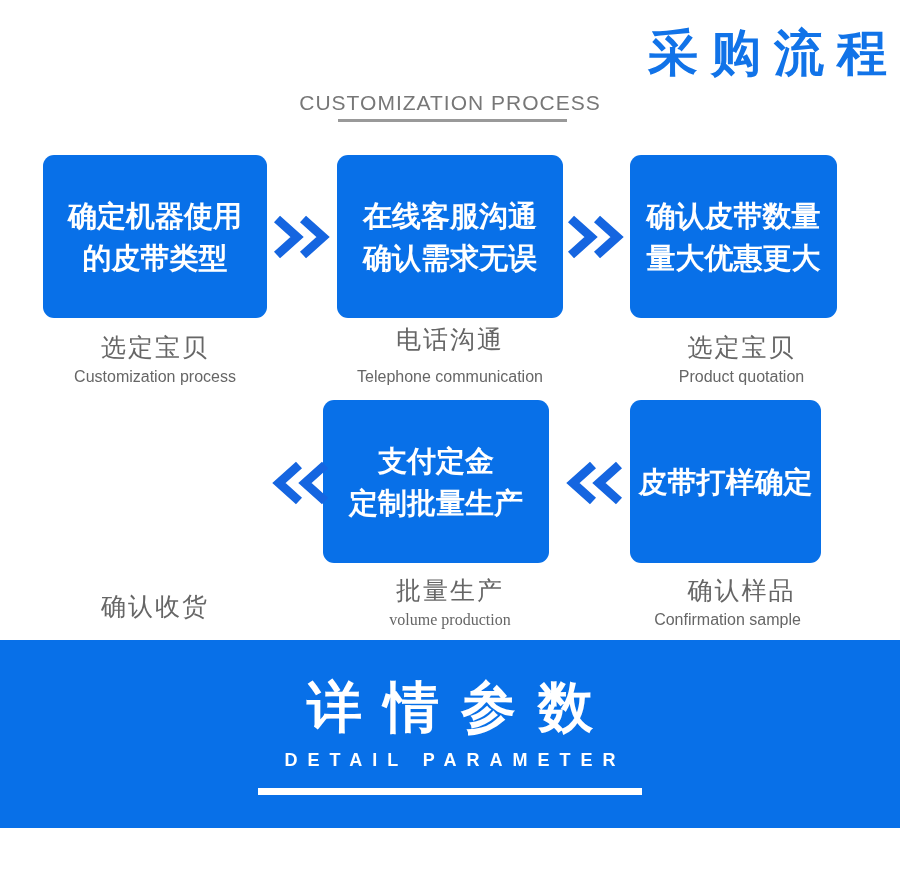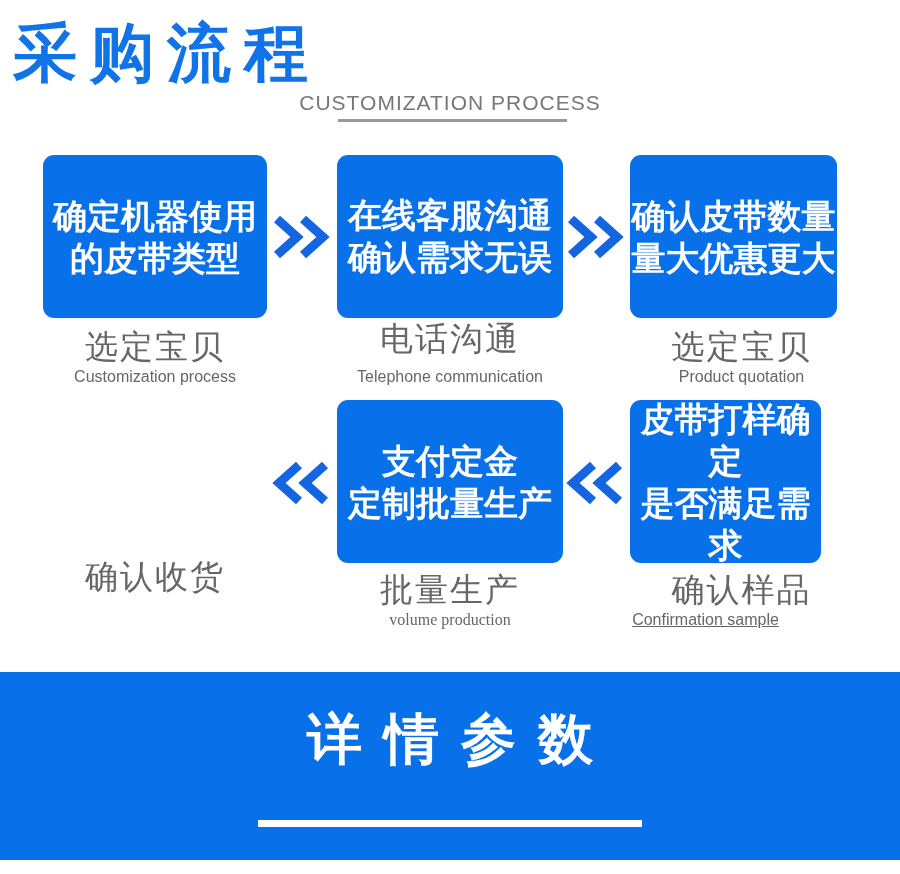--- a/index.html
+++ b/index.html
@@ -9,80 +9,80 @@
     --gray-text:#666666;
     --subtitle-gray:#777777;
     --underline-gray:#999999;
   }
   *{margin:0;padding:0;box-sizing:border-box;}
   body{background:#ffffff;font-family:"Liberation Sans", sans-serif;}
   .page{position:relative;width:900px;height:874px;background:#ffffff;overflow:hidden;margin:0 auto;}
 
   
   .main-title{
-    position:absolute;top:22px;left:0;width:100%;text-align:left;
-    font-size:64px;line-height:62px;font-weight:bold;color:var(--title-blue,#1173e8);
+    position:absolute;top:22px;left:0;width:100%;text-align:right;
+    font-size:50px;line-height:62px;font-weight:bold;color:var(--title-blue,#1173e8);
     letter-spacing:13px;text-indent:13px;
   }
   .sub-title{
     position:absolute;top:91px;left:0;width:100%;text-align:center;
     font-size:21px;line-height:24px;color:var(--subtitle-gray,#777);letter-spacing:1px;
   }
   .sub-line{
     position:absolute;top:119px;left:338px;width:229px;height:3px;
     background:var(--underline-gray,#999);
   }
 
   
   .box{
     position:absolute;height:163px;border-radius:11px;
     background:var(--primary-blue,#0870e8);color:#ffffff;
     display:flex;flex-direction:column;justify-content:center;align-items:center;
-    font-size:34px;line-height:42px;font-weight:600;text-align:center;
+    font-size:29px;line-height:42px;font-weight:600;text-align:center;
   }
   .b1{left:43px;top:155px;width:224px;}
   .b2{left:337px;top:155px;width:226px;font-family:Liberation Serif, serif;}
   .b3{left:630px;top:155px;width:207px;}
   .b4{left:43px;top:400px;width:224px;}
-  .b5{left:337px;top:400px;width:226px;}
+  .b5{left:323px;top:400px;width:226px;}
   .b6{left:630px;top:400px;width:191px;}
 
   
   .arrow{position:absolute;width:58px;height:46px;}
   .a1{left:272px;top:214px;}
   .a2{left:566px;top:214px;}
   .a3{left:272px;top:460px;}
   .a4{left:566px;top:460px;}
   .arrow svg{display:block;width:100%;height:100%;}
 
   
   .label-cn{
     position:absolute;text-align:center;color:var(--gray-text,#666);
-    font-size:33px;line-height:38px;letter-spacing:2px;
+    font-size:25px;line-height:38px;letter-spacing:2px;
   }
   .label-en{
     position:absolute;text-align:center;color:var(--gray-text,#666);
     font-size:16px;line-height:19px;
   }
   .lc1{left:43px;top:328px;width:224px;}
   .lc2{left:337px;top:320px;width:226px;}
   .lc3{left:630px;top:328px;width:223px;}
   .le1{left:43px;top:367px;width:224px;}
   .le2{left:337px;top:367px;width:226px;}
   .le3{left:630px;top:367px;width:223px;}
-  .lc4{left:43px;top:558px;width:224px;}
+  .lc4{left:43px;top:587px;width:224px;}
   .lc5{left:337px;top:571px;width:226px;}
   .lc6{left:630px;top:571px;width:223px;}
   .le4{left:43px;top:610px;width:224px;}
   .le5{left:337px;top:610px;width:226px;font-family:Liberation Serif, serif;}
-  .le6{left:594px;top:610px;width:223px;text-decoration:underline;}
+  .le6{left:616px;top:610px;width:223px;}
 
   
   .banner{
-    position:absolute;left:0;top:672px;width:900px;height:188px;
+    position:absolute;left:0;top:640px;width:900px;height:188px;
     background:var(--primary-blue,#0870e8);
   }
   .banner-title{
     position:absolute;top:38px;left:0;width:100%;text-align:center;color:#ffffff;
     font-size:55px;line-height:58px;font-weight:bold;letter-spacing:22px;text-indent:22px;
   }
   .banner-sub{
     position:absolute;top:110px;left:0;width:100%;text-align:center;color:#ffffff;
     font-size:18px;line-height:20px;font-weight:bold;letter-spacing:10px;text-indent:10px;
   }
@@ -135,21 +135,20 @@
   <div class="label-en le1">Customization process</div>
   <div class="label-en le2">Telephone communication</div>
   <div class="label-en le3">Product quotation</div>
 
   <div class="box b5">
     <span>支付定金</span>
     <span>定制批量生产</span>
   </div>
   <div class="box b6">
     <span>皮带打样确定</span>
-    <span>是否满足需求</span>
   </div>
 
   <div class="arrow a3">
     <svg viewBox="0 0 58 46">
         <g fill="none" stroke="#1565e0" stroke-width="9">
           <polyline points="27,5 7,23 27,41"></polyline>
           <polyline points="53,5 33,23 53,41"></polyline>
         </g>
       </svg>
   </div>
@@ -163,16 +162,17 @@
   </div>
 
   <div class="label-cn lc4">确认收货</div>
   <div class="label-cn lc5">批量生产</div>
   <div class="label-cn lc6">确认样品</div>
   <div class="label-en le5">volume production</div>
   <div class="label-en le6">Confirmation sample</div>
 
   <div class="banner">
     <div class="banner-title">详情参数</div>
+    <div class="banner-sub">DETAIL PARAMETER</div>
     <div class="banner-line"></div>
   </div>
 
 </div>
 
 </body></html>

